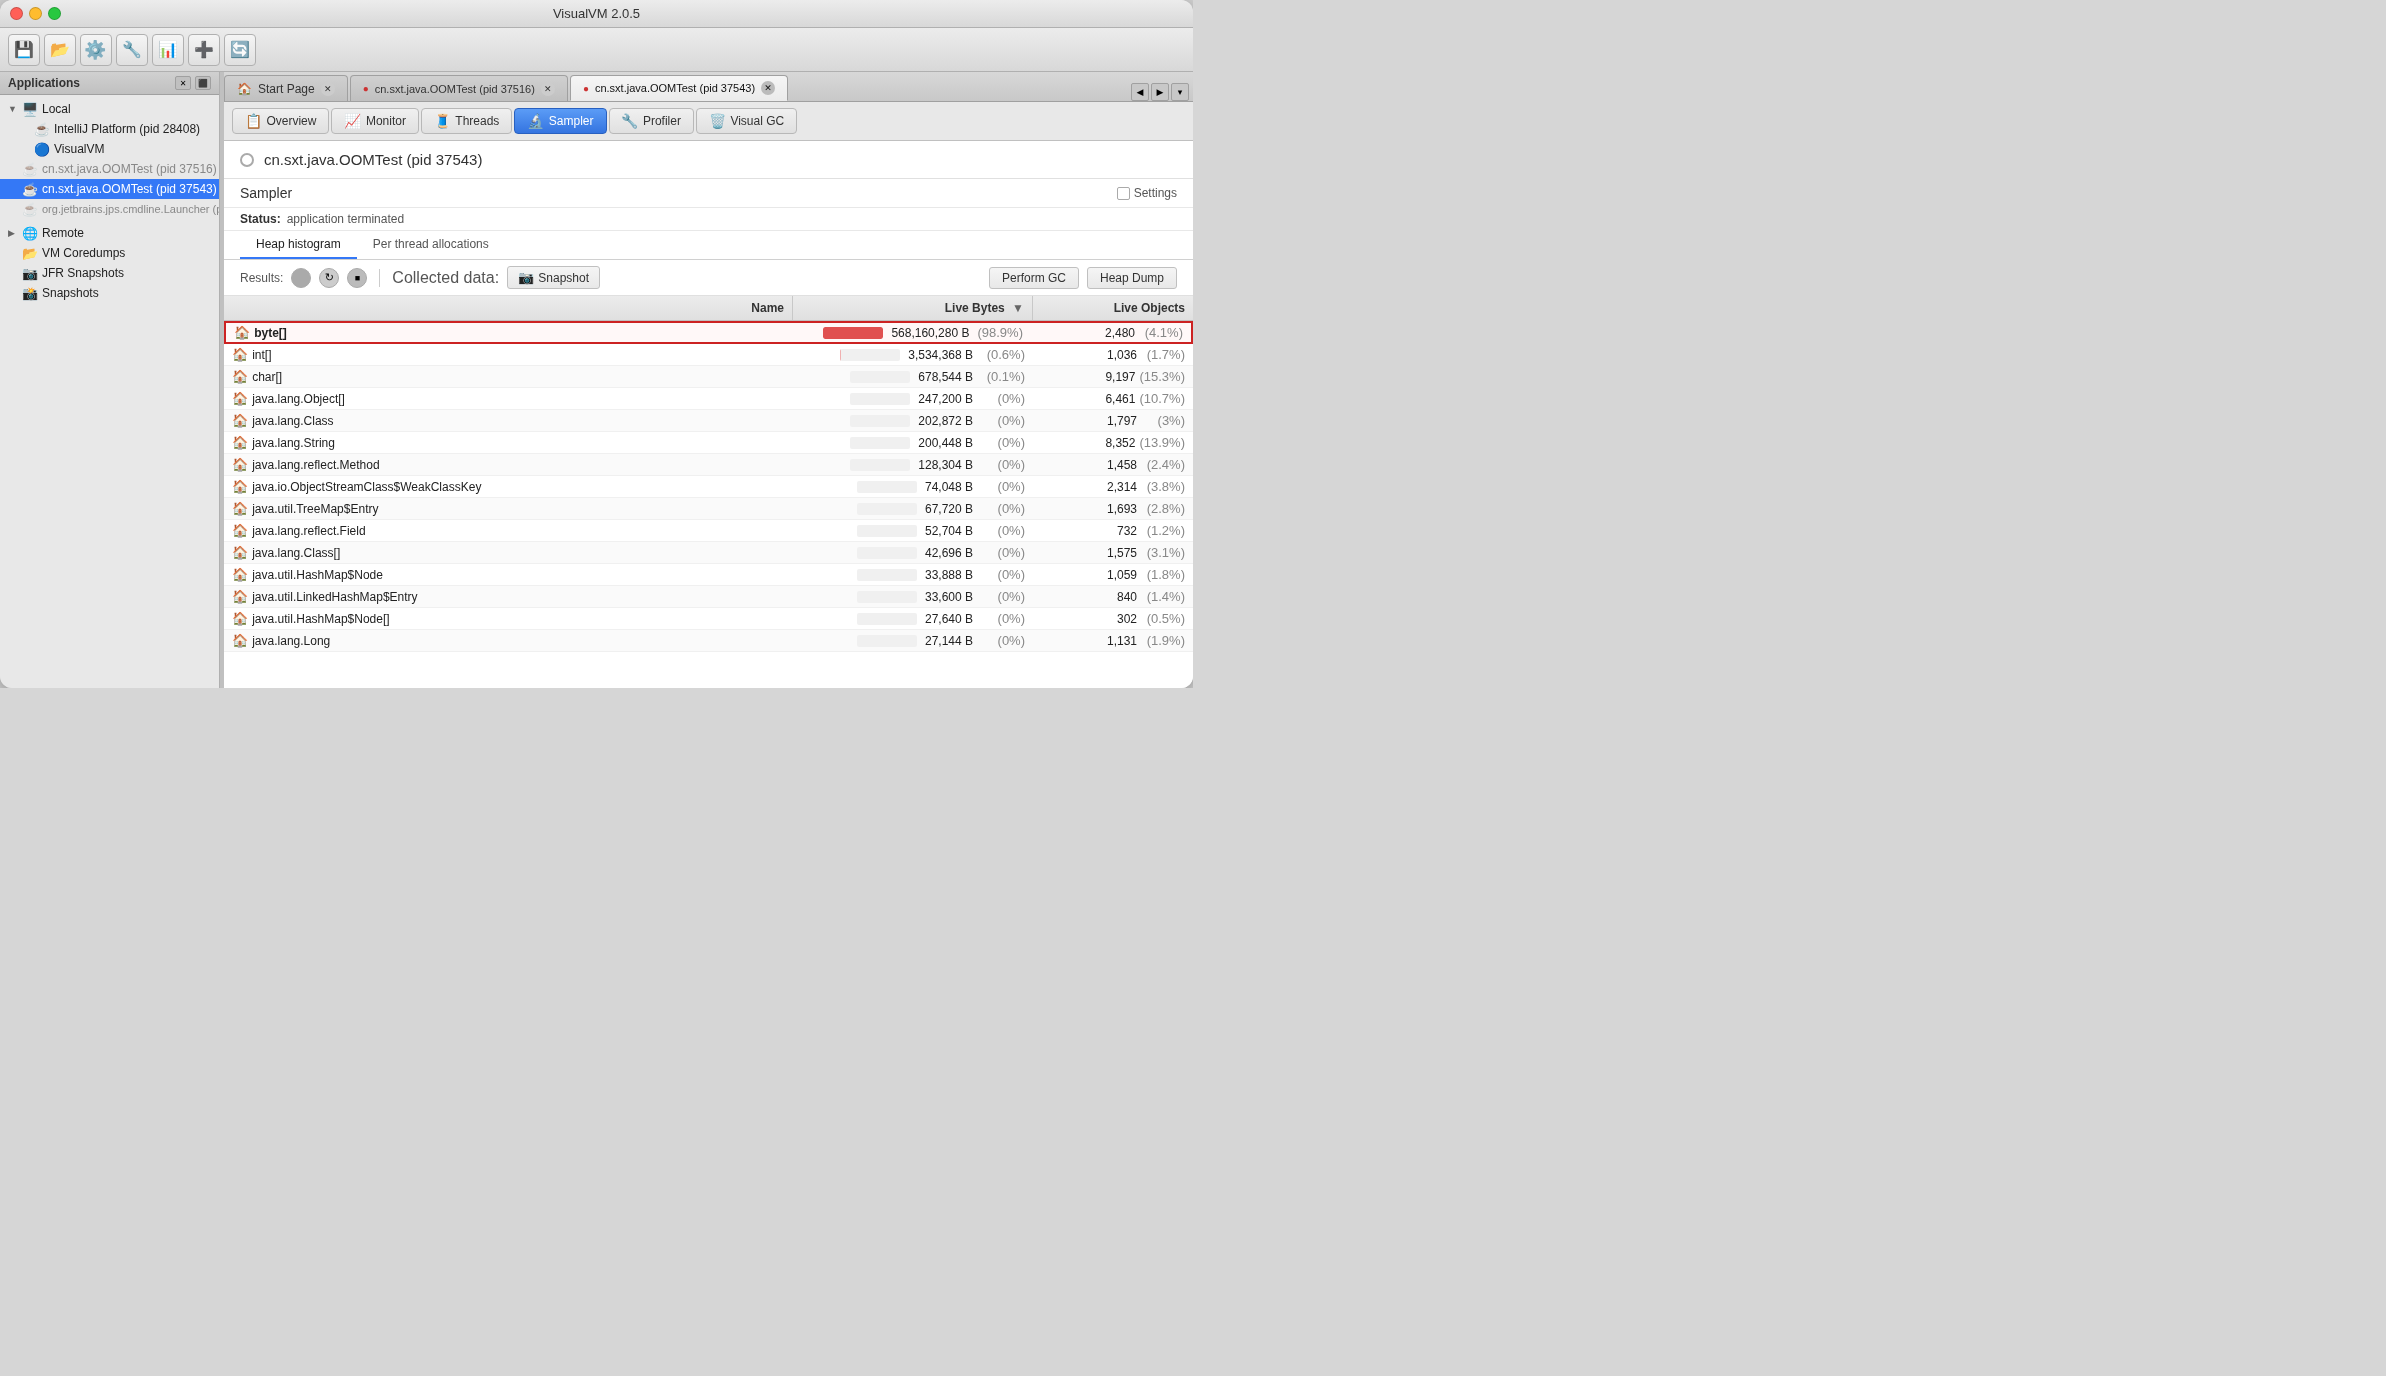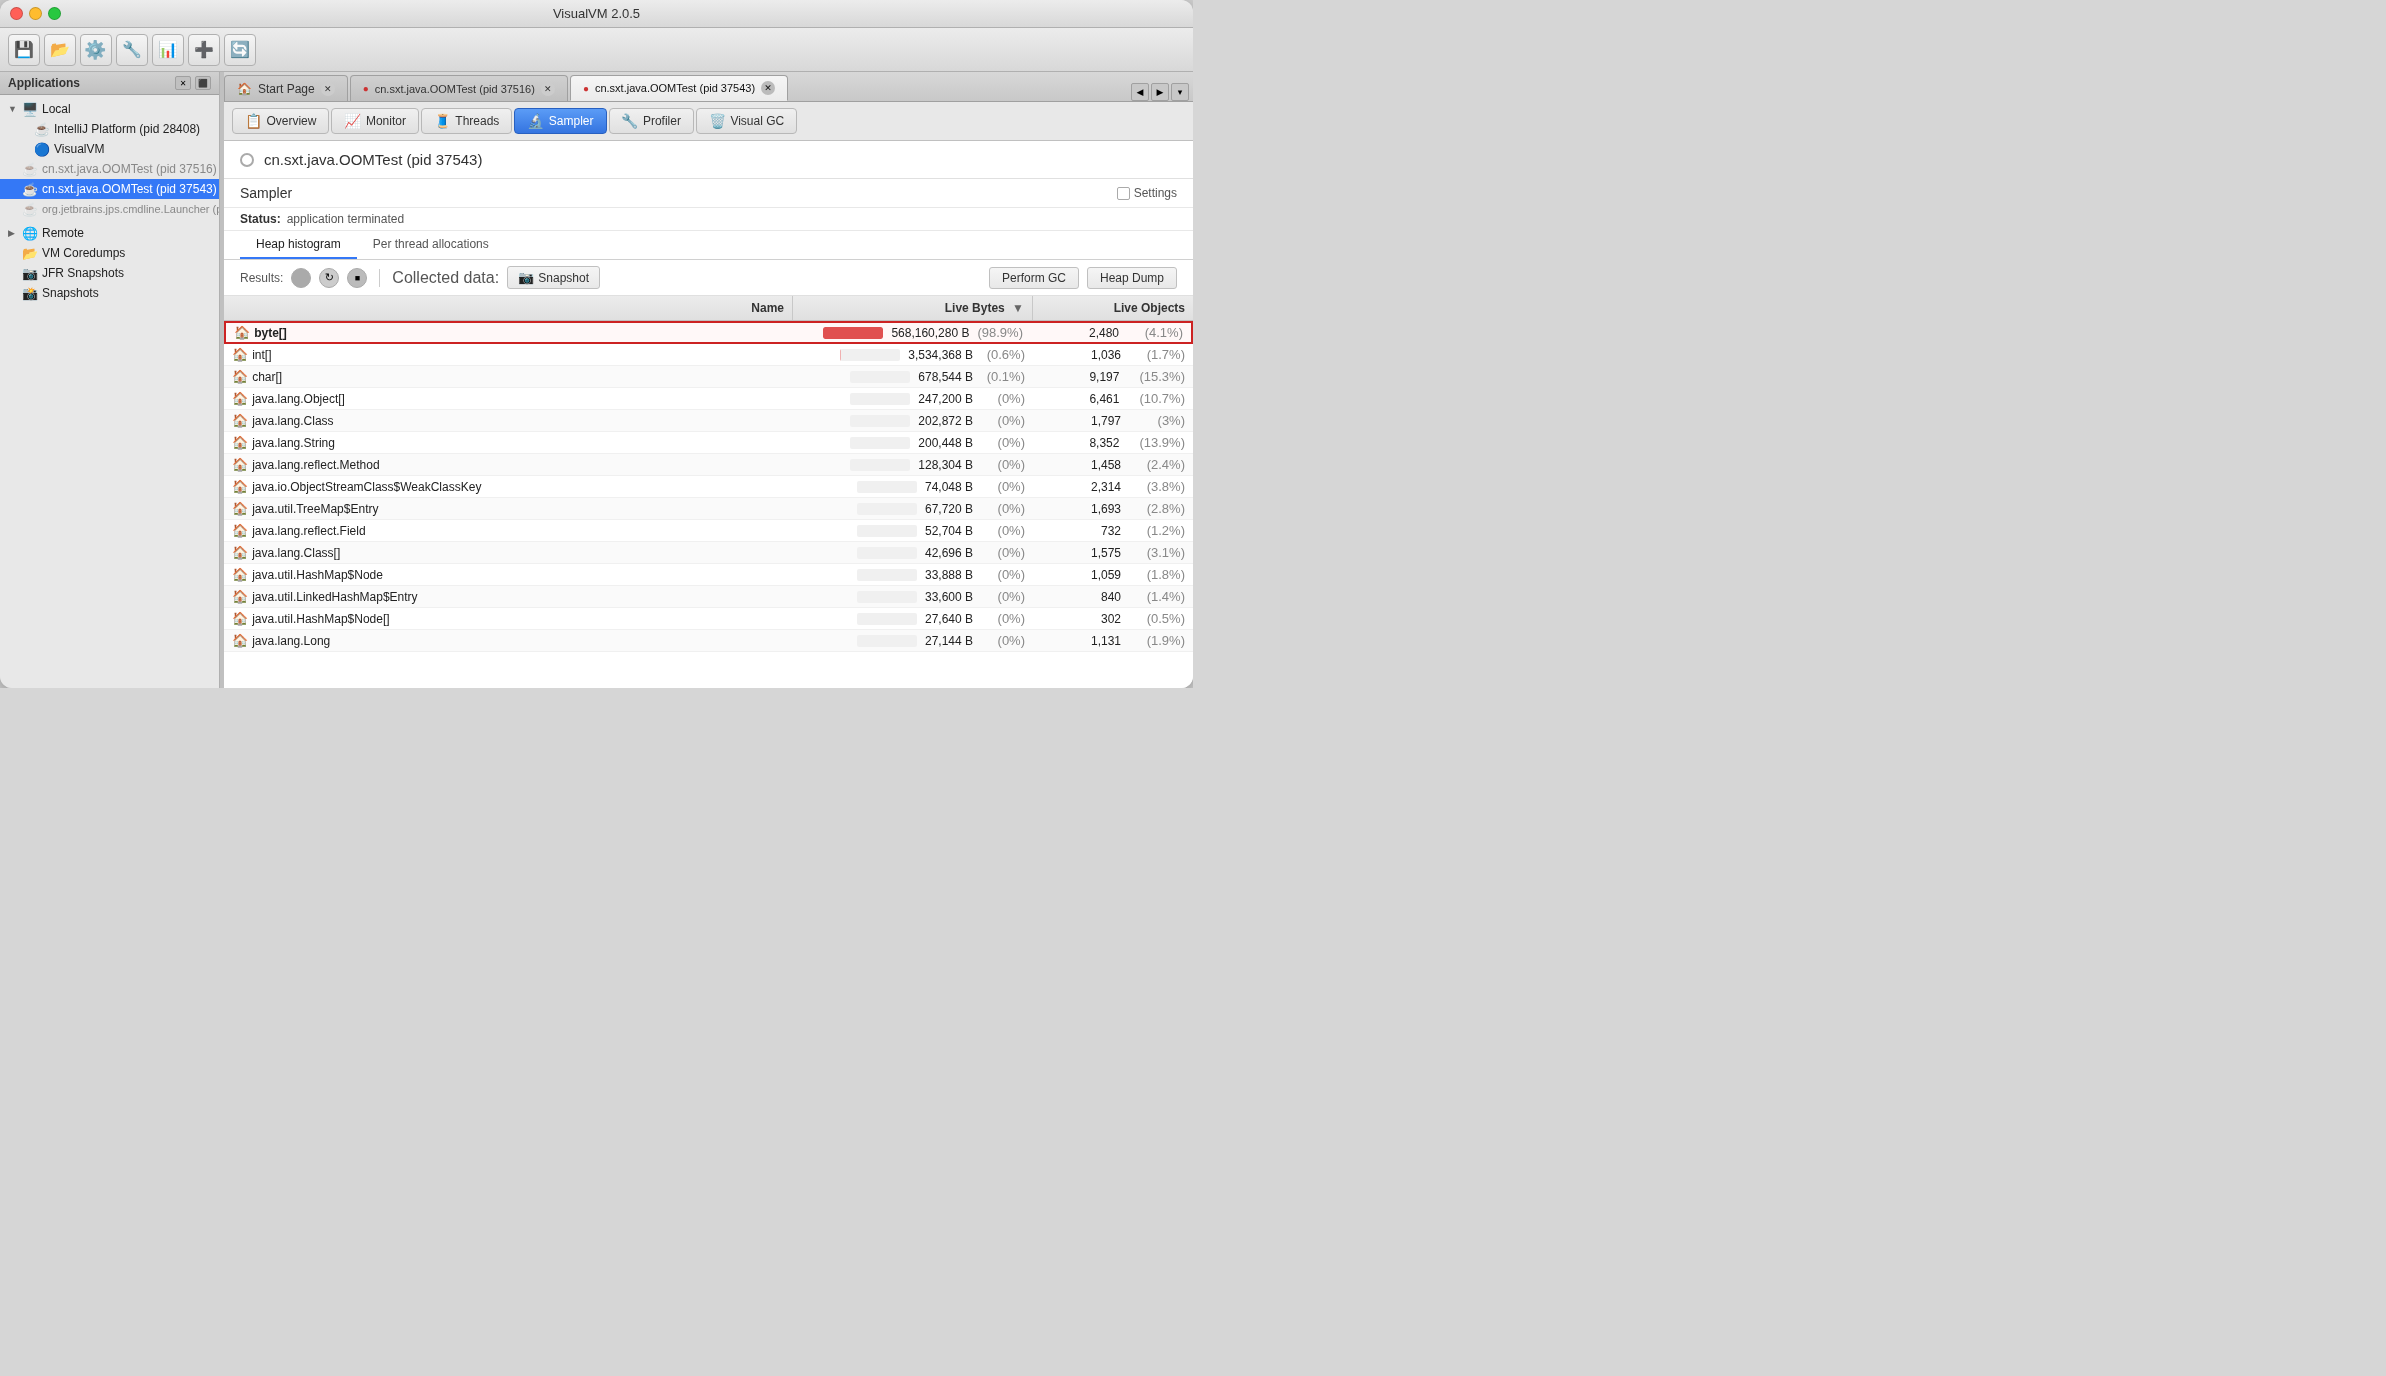--- a/index.html
+++ b/index.html
@@ -469,21 +469,21 @@
       align-items: center;
       justify-content: flex-end;
       gap: 8px;
     }
     .td-liveobjects {
       width: 160px;
       text-align: right;
       display: flex;
       align-items: center;
       justify-content: flex-end;
-      gap: 20px;
+      gap: 4px;
     }
     .bytes-bar-container {
       width: 60px;
       height: 12px;
       background: #f0f0f0;
       border-radius: 2px;
       overflow: hidden;
     }
     .bytes-bar {
       height: 100%;

